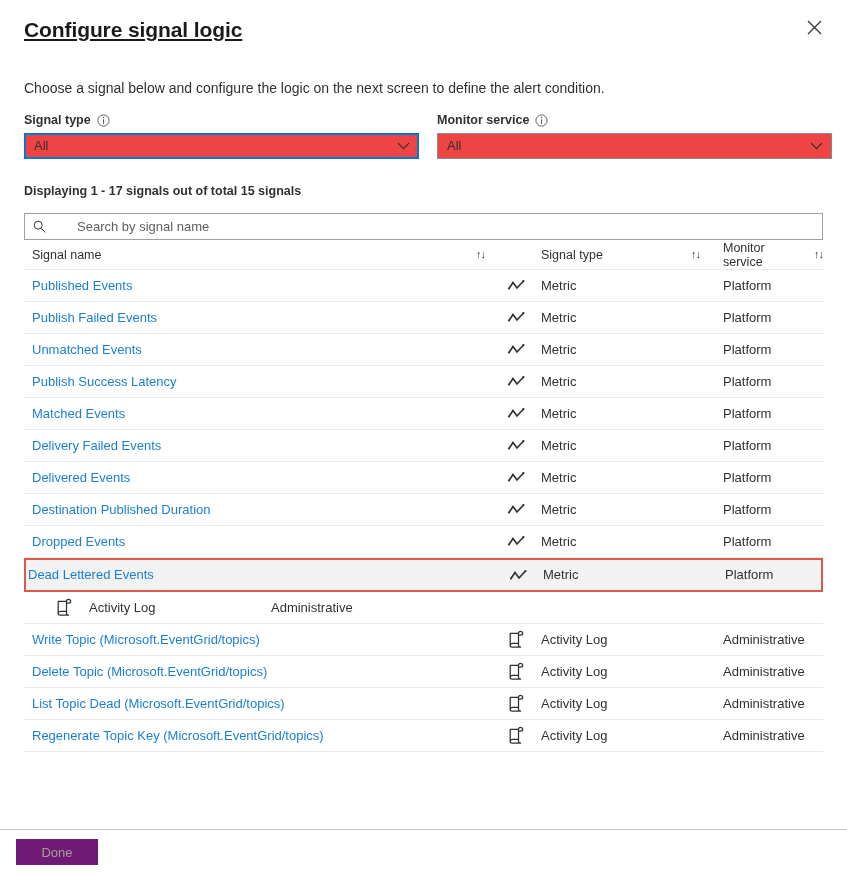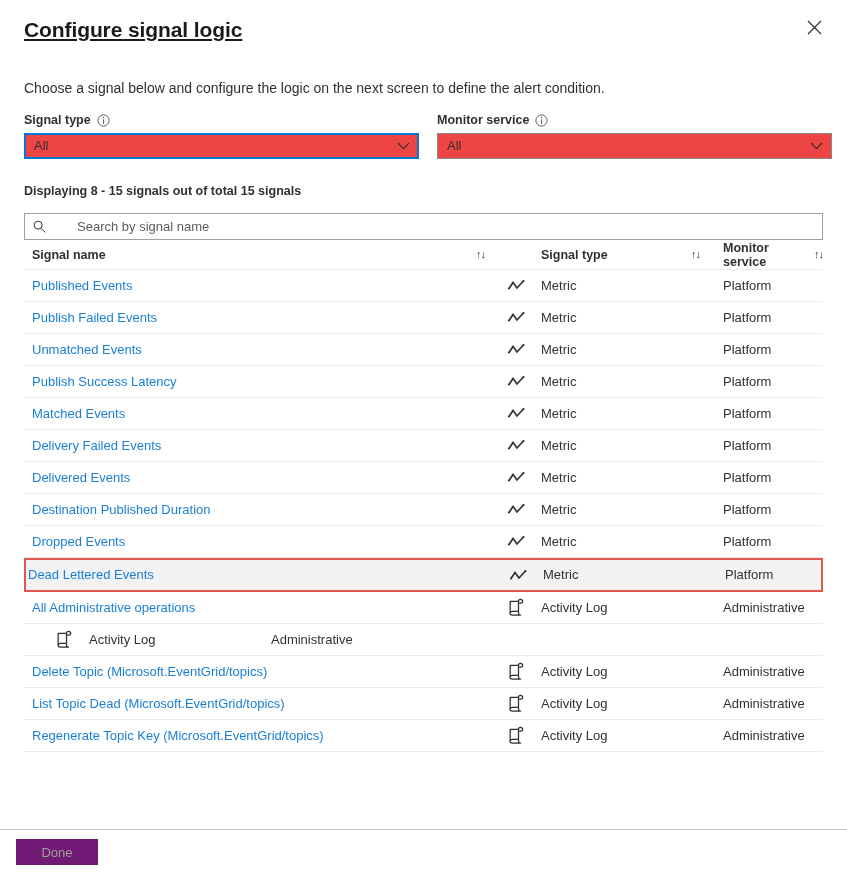--- a/index.html
+++ b/index.html
@@ -144,21 +144,21 @@
   .col-name   { width: 452px; display: flex; align-items: center; padding-left: 8px; box-sizing: border-box; }
   .col-sort1  { width: 32px;  display: flex; align-items: center; }
   .col-icon   { width: 33px;  display: flex; align-items: center; justify-content: flex-start; }
   .col-type   { width: 150px; }
   .col-service{ flex: 1; }
 
   .head .col-name,
   .head .col-type,
   .head .col-service {
     font-size: 12.5px;
-    font-weight: 700;
+    font-weight: 400;
     color: #323130;
   }
   .head .col-name { padding-left: 8px; }
   .head .col-type { display: flex; align-items: center; }
   .head .col-service { display: flex; align-items: center; gap: 10px; }
 
   .sort-arrows {
     font-size: 11px;
     color: #323130;
     letter-spacing: -1px;
@@ -255,21 +255,21 @@
     <div class="select-box">
       <span class="select-value">All</span>
       <svg class="chev" width="13" height="8" viewBox="0 0 13 8">
         <path d="M1 1 L6.5 6.6 L12 1" stroke="#323130" stroke-width="1.1" fill="none"></path>
       </svg>
     </div>
   </div>
 
 </div>
 
-<div class="count-line">Displaying 8 - 15 signals out of total 15 signals</div>
+<div class="count-line">Displaying 1 - 17 signals out of total 15 signals</div>
 
 <div class="search-wrap">
   <svg width="13" height="13" viewBox="0 0 13 13">
     <circle cx="5.2" cy="5.2" r="4" fill="none" stroke="#323130" stroke-width="1"></circle>
     <path d="M8.2 8.4 L12.2 12.4" stroke="#323130" stroke-width="1"></path>
   </svg>
   <input class="search-input" type="text" placeholder="Search by signal name" style="">
 </div>
 
 <div class="table">
@@ -449,36 +449,36 @@
             <path d="M1 9.5 L5 3.5 L9 9 L15.5 2" stroke="#323130" stroke-width="1.7" fill="none" stroke-linejoin="miter"></path>
             <circle cx="1" cy="9.5" r="1.1" fill="#323130"></circle>
             <circle cx="15.5" cy="2" r="1.1" fill="#323130"></circle>
           </svg>
         </div>
         <div class="col-type cell-text">Metric</div>
         <div class="col-sort1"></div>
         <div class="col-service cell-text">Platform</div>
       </div>
       <div class="row">
-        <div class="col-name">
-          <a class="sig-link">All Administrative operations</a>
-        </div>
         <div class="col-sort1"></div>
         <div class="col-icon">
           <svg width="17" height="19" viewBox="0 0 17 19">
             <path d="M2.2 3.3 L2.2 15.2 A2.1 1.9 0 0 0 4.3 17.1 L12.6 17.1 A2.1 1.9 0 0 1 10.5 15.2 L10.5 3.3 Z" fill="none" stroke="#323130" stroke-width="1.25" stroke-linejoin="round"></path>
             <path d="M10.5 3.3 A2.1 1.9 0 0 1 12.6 1.4 A2.1 1.9 0 0 1 14.7 3.3 A2.1 1.9 0 0 1 12.6 5.2 L10.5 5.2" fill="none" stroke="#323130" stroke-width="1.25" stroke-linejoin="round"></path>
             <path d="M2.2 15.2 A2.1 1.9 0 0 1 4.3 13.3 L10.5 13.3" fill="none" stroke="#323130" stroke-width="1.25" stroke-linejoin="round"></path>
           </svg>
         </div>
         <div class="col-type cell-text">Activity Log</div>
         <div class="col-sort1"></div>
         <div class="col-service cell-text">Administrative</div>
       </div>
       <div class="row">
+        <div class="col-name">
+          <a class="sig-link">Write Topic (Microsoft.EventGrid/topics)</a>
+        </div>
         <div class="col-sort1"></div>
         <div class="col-icon">
           <svg width="17" height="19" viewBox="0 0 17 19">
             <path d="M2.2 3.3 L2.2 15.2 A2.1 1.9 0 0 0 4.3 17.1 L12.6 17.1 A2.1 1.9 0 0 1 10.5 15.2 L10.5 3.3 Z" fill="none" stroke="#323130" stroke-width="1.25" stroke-linejoin="round"></path>
             <path d="M10.5 3.3 A2.1 1.9 0 0 1 12.6 1.4 A2.1 1.9 0 0 1 14.7 3.3 A2.1 1.9 0 0 1 12.6 5.2 L10.5 5.2" fill="none" stroke="#323130" stroke-width="1.25" stroke-linejoin="round"></path>
             <path d="M2.2 15.2 A2.1 1.9 0 0 1 4.3 13.3 L10.5 13.3" fill="none" stroke="#323130" stroke-width="1.25" stroke-linejoin="round"></path>
           </svg>
         </div>
         <div class="col-type cell-text">Activity Log</div>
         <div class="col-sort1"></div>

